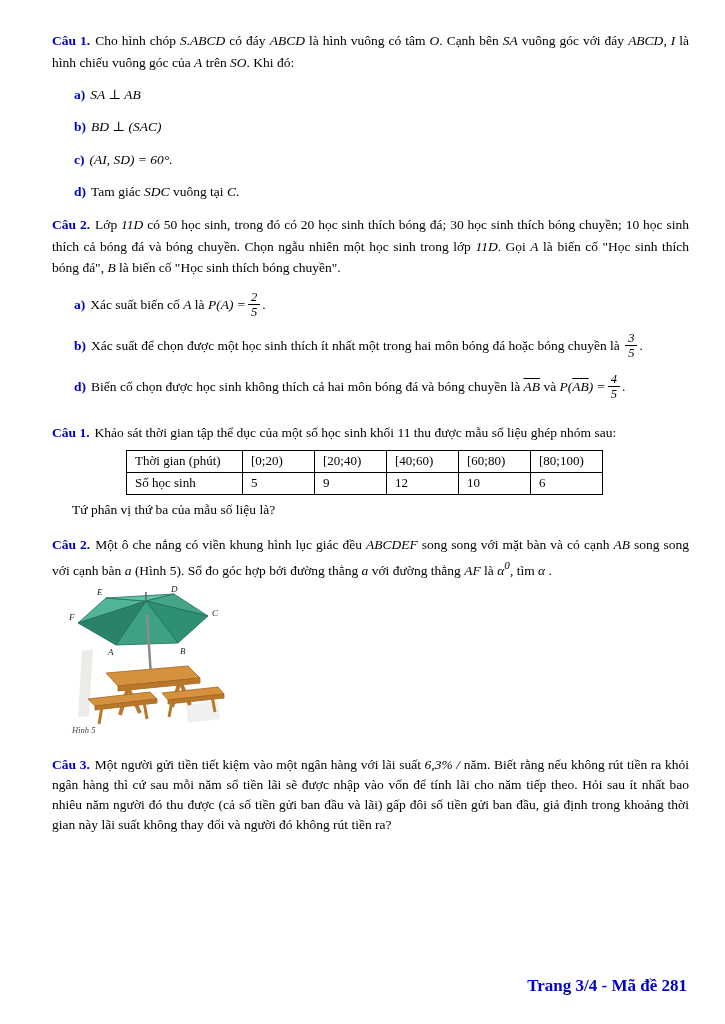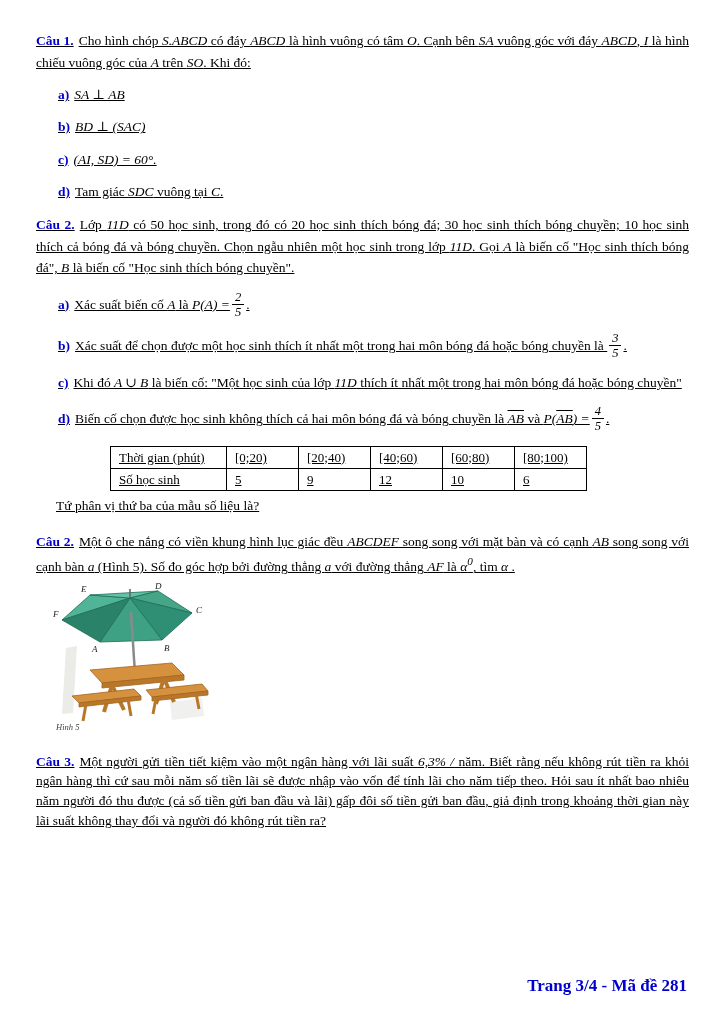--- a/index.html
+++ b/index.html
@@ -4,21 +4,21 @@
 <style>
   * { margin: 0; padding: 0; box-sizing: border-box; }
   :root { --accent: #0000cd; }
   html,body { background: #fff; }
   body {
     width: 725px; height: 1024px;
     font-family: "Liberation Serif", "DejaVu Serif", serif;
     font-size: 13.5px; color: #000;
     position: relative; overflow: hidden;
   }
-  .page { padding: 30px 36px 0 36px; text-decoration: underline; }
+  .page { padding: 30px 36px 0 52px; }
   .para { text-align: justify; line-height: 1.6; }
   .qlabel { color: var(--accent); font-weight: bold; margin-right: 5px; }
   .it { font-style: italic; }
   .ovl { font-style: italic; text-decoration: overline; }
   .item { margin: 12px 0 12px 22px; line-height: 1.5; text-align: justify; }
   .frac { display: inline-flex; flex-direction: column; align-items: center;
           vertical-align: middle; font-style: italic; line-height: 1.12;
           font-size: 12.5px; margin: 0 2px; position: relative; top: -1px; }
   .frac .fn { border-bottom: 1px solid #000; padding: 0 3px; }
   .frac .fd { padding: 0 3px; }
@@ -56,28 +56,28 @@
   <p class="item"><span class="qlabel">a)</span><span>Xác suất biến cố </span><span class="it">A</span><span> là </span><span class="it">P(A) =</span><span class="frac">
         <span class="fn">2</span>
         <span class="fd">5</span>
       </span><span>.</span></p>
 
   <p class="item"><span class="qlabel">b)</span><span>Xác suất để chọn được một học sinh thích ít nhất một trong hai môn bóng đá hoặc bóng chuyền là </span><span class="frac">
         <span class="fn">3</span>
         <span class="fd">5</span>
       </span><span>.</span></p>
 
-  <p class="item"><span class="qlabel">c)</span><span>Khi đó </span><span class="it">A ∪ B</span><span> là biến cố: "Một học sinh của lớp </span><span class="it">11D</span><span> thích ít nhất một trong hai môn bóng đá hoặc bóng chuyền"</span></p>
 
   <p class="item"><span class="qlabel">d)</span><span>Biến cố chọn được học sinh không thích cả hai môn bóng đá và bóng chuyền là </span><span class="ovl">AB</span><span> và </span><span class="it">P(</span><span class="ovl">AB</span><span class="it">) =</span><span class="frac">
         <span class="fn">4</span>
         <span class="fd">5</span>
       </span><span>.</span></p>
 
 
+  <p class="para qIII1"><span class="qlabel">Câu 1.</span><span>Khảo sát thời gian tập thể dục của một số học sinh khối 11 thu được mẫu số liệu ghép nhóm sau:</span></p>
 
   <table class="freq-table">
     <tbody>
         <tr>
       <td>Thời gian (phút)</td>
       <td>[0;20)</td>
       <td>[20;40)</td>
       <td>[40;60)</td>
       <td>[60;80)</td>
       <td>[80;100)</td>

